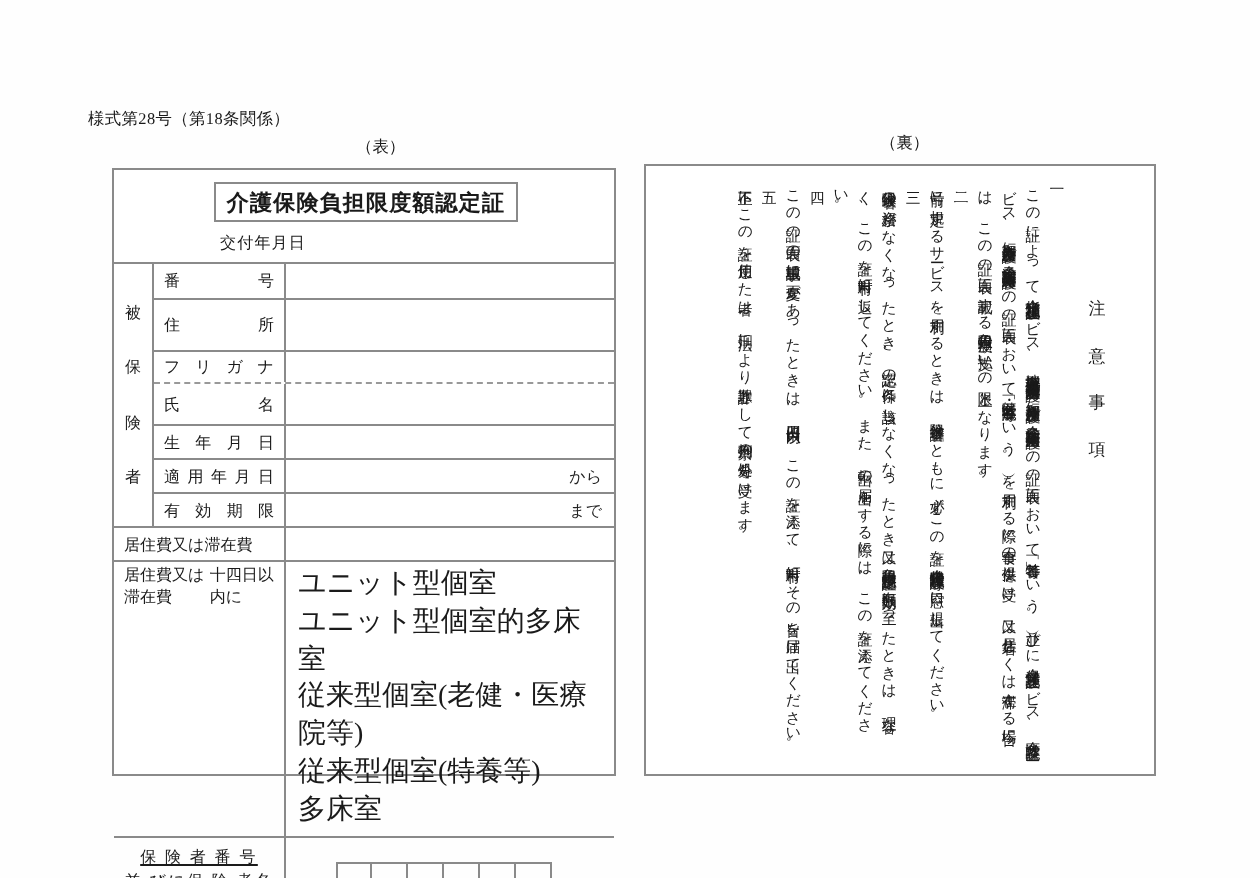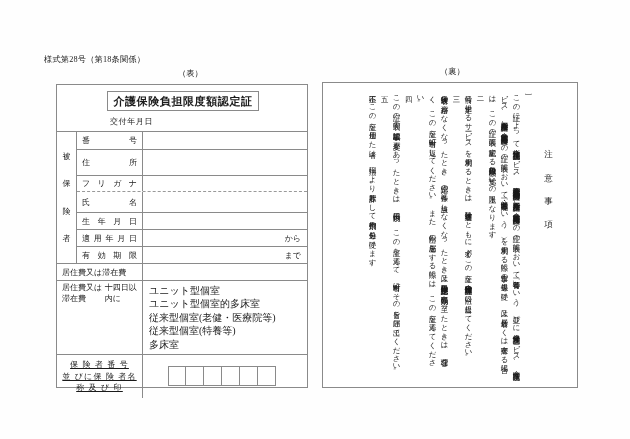--- a/index.html
+++ b/index.html
@@ -162,21 +162,21 @@
     flex-direction: column;
     align-items: center;
     justify-content: center;
     line-height: 1.45;
     letter-spacing: 1.2px;
     text-decoration: underline;
   }
   .fval {
     flex: 1 1 auto;
     box-sizing: border-box;
-    font-size: 10px;
+    font-size: 14px;
     padding: 3px 6px;
     line-height: 1.34;
   }
   .roomlist { display: flex; flex-direction: column; }
 
   
   #insurer-row { min-height: 44px; }
   #insurer-val {
     display: flex;
     align-items: center;

